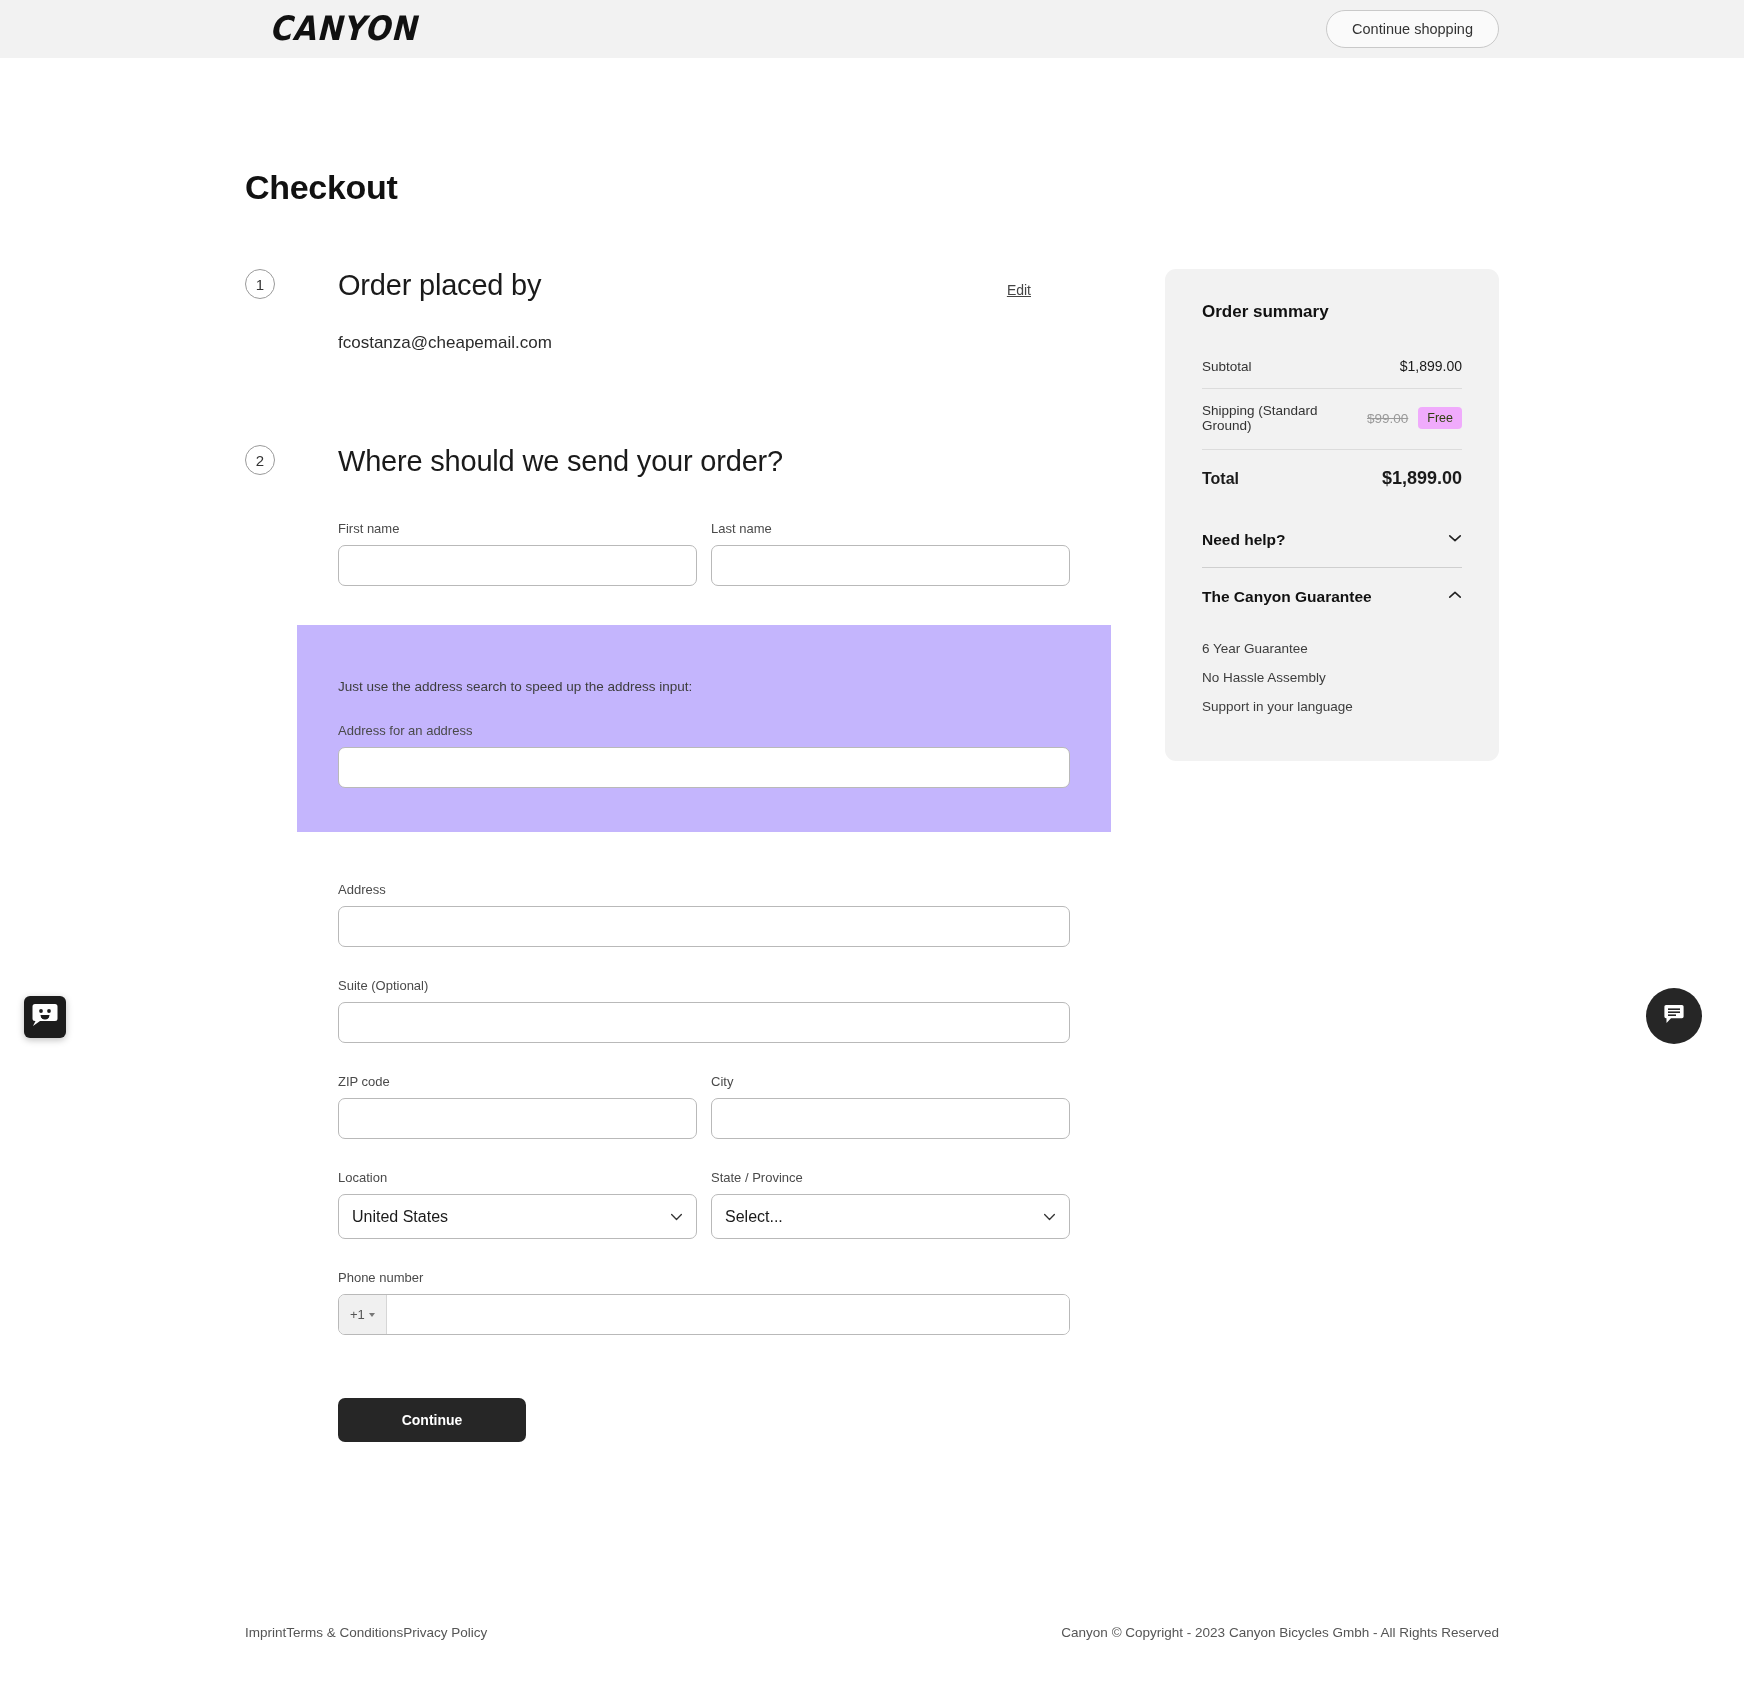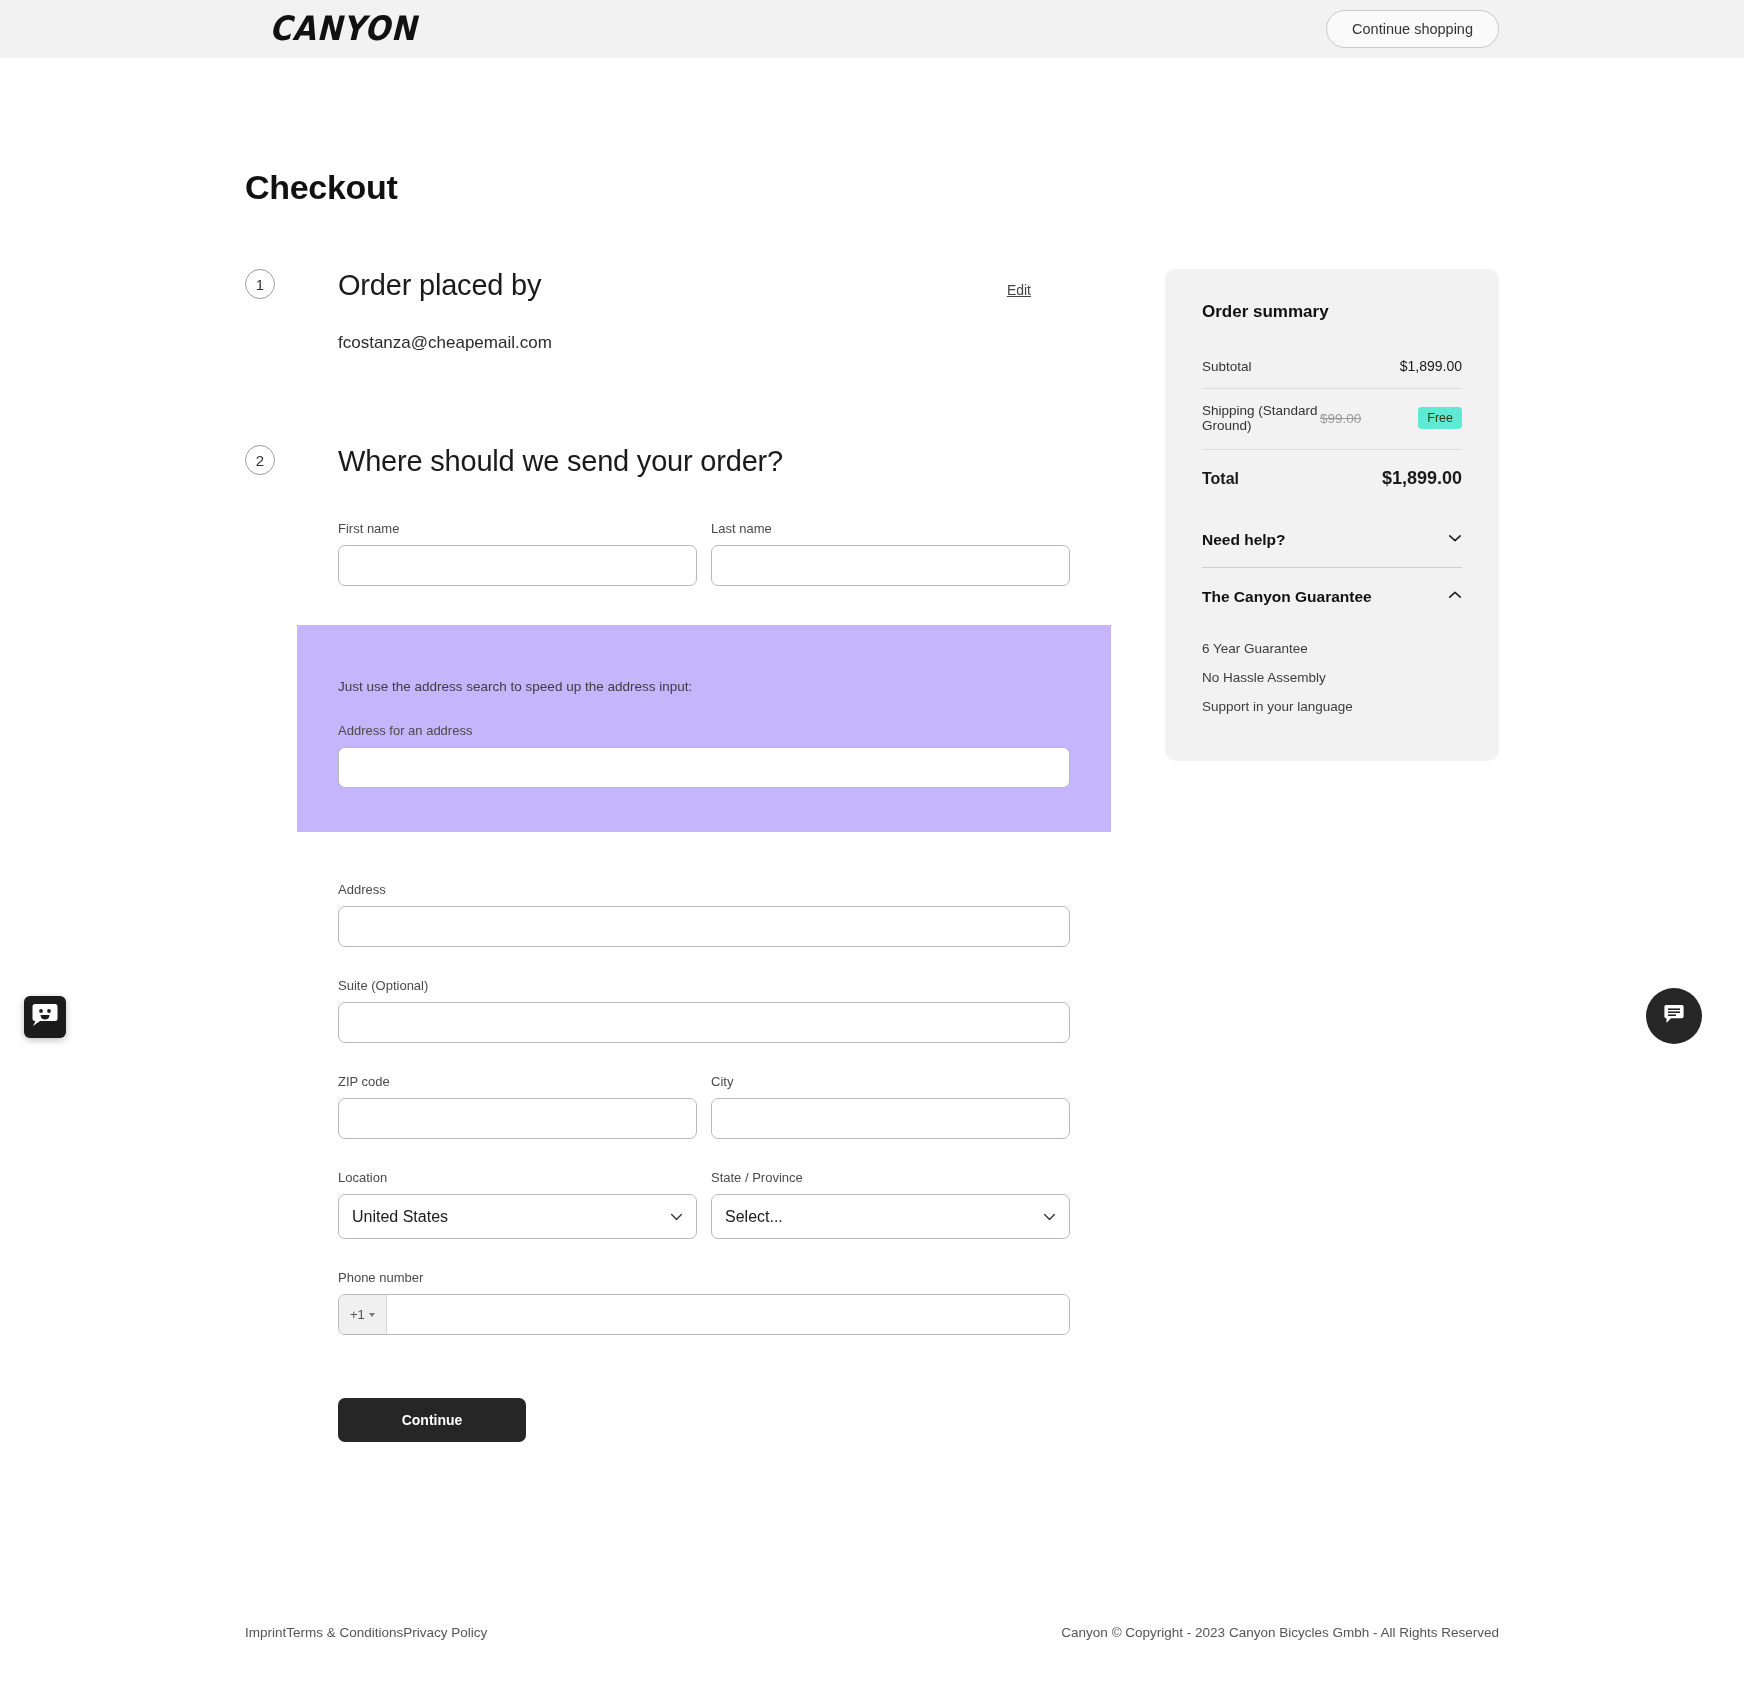--- a/index.html
+++ b/index.html
@@ -210,21 +210,21 @@
   .sum-row {
     display: flex; align-items: center; justify-content: space-between;
     padding: 14px 0;
     font-size: 13.5px;
     color: #333;
   }
   .sum-row.bordered { border-top: 1px solid #dcdcdc; }
   .sum-val { font-size: 14px; color: #1a1a1a; }
   .strike { text-decoration: line-through; color: #9a9a9a; margin-right: 10px; font-size: 13.5px; }
   .badge-free {
-    background: #5eead4;
+    background: #f0abfc;
     color: #2f4010;
     font-size: 12.5px;
     padding: 4px 9px;
     border-radius: 4px;
   }
   .sum-total {
     display: flex; justify-content: space-between; align-items: baseline;
     border-top: 1px solid #dcdcdc;
     padding-top: 18px;
     margin-top: 2px;
@@ -410,21 +410,21 @@
       <div class="summary">
         <div class="summary-title">Order summary</div>
 
         <div class="sum-row">
           <span>Subtotal</span>
           <span class="sum-val">$1,899.00</span>
         </div>
 
         <div class="sum-row bordered">
           <span>Shipping (Standard Ground)</span>
-          <span style="display:flex;align-items:center;gap:47px;">
+          <span style="display:flex;align-items:center;">
             <span class="strike">$99.00</span>
             <span class="badge-free">Free</span>
           </span>
         </div>
 
         <div class="sum-total">
           <span class="lbl">Total</span>
           <span class="val">$1,899.00</span>
         </div>
 

